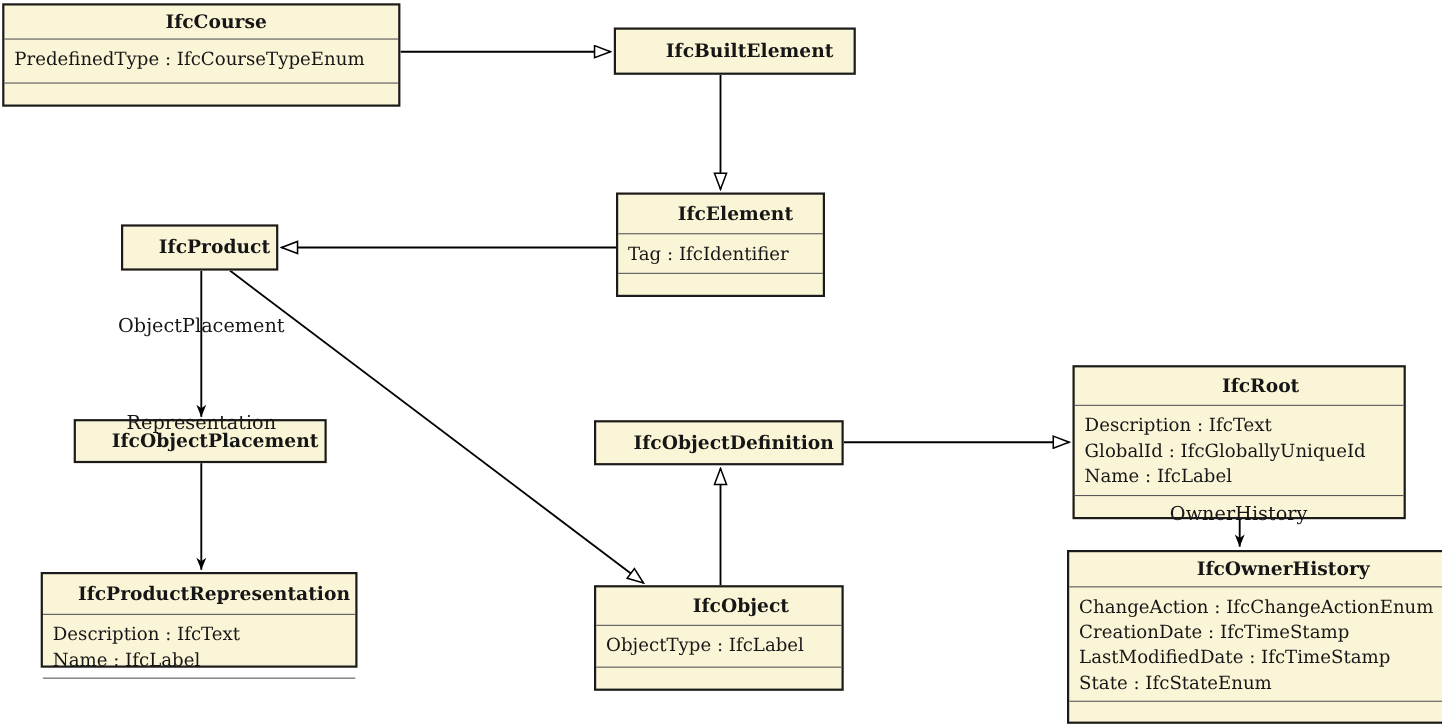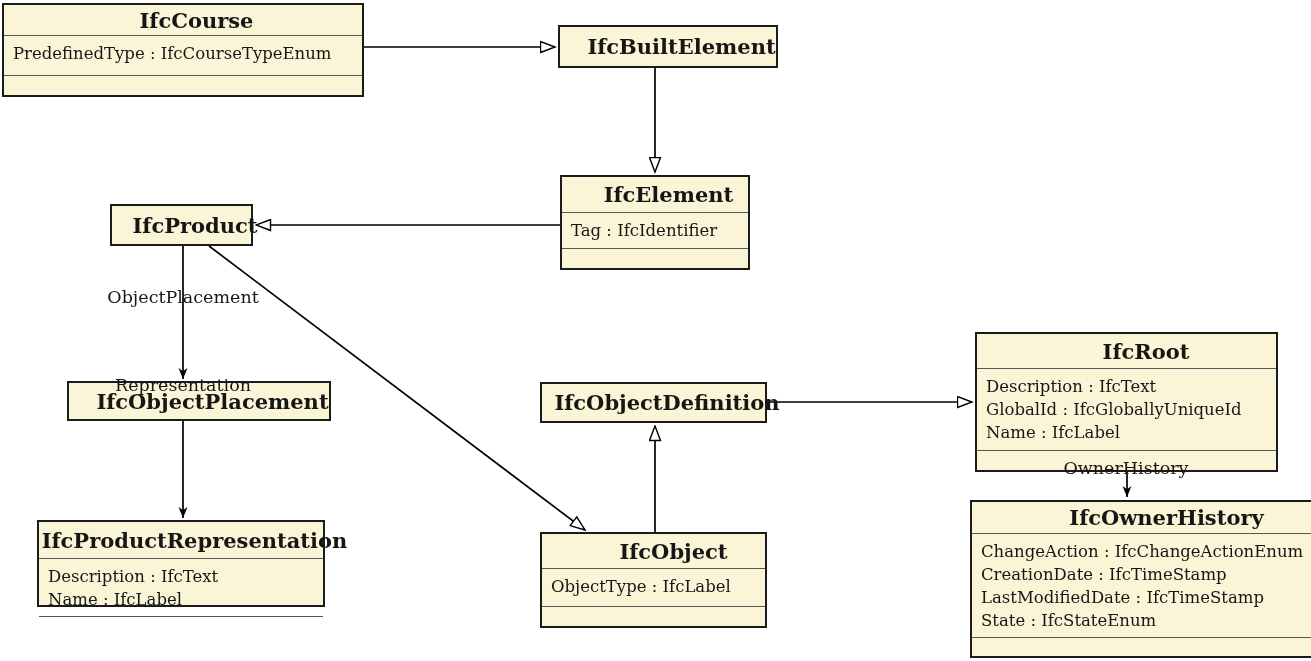--- a/index.html
+++ b/index.html
@@ -16,21 +16,21 @@
     position:absolute;
     box-sizing:border-box;
     background:var(--box-fill,#fbf5d7);
     border:2px solid var(--box-border,#1b1b1b);
     z-index:2;
     display:flex;
     flex-direction:column;
   }
   .uml-title{
     display:flex;align-items:center;justify-content:center;
-    font-weight:bold;font-size:21px;
+    font-weight:bold;font-size:17px;
     padding:0 8px;
     flex:0 0 auto;
     margin-left:27px;
   }
   .uml-attrs{
     border-top:1.5px solid var(--sep-color,#57575a);
     padding:6px 9px 5px 9px;
     font-size:16.5px;line-height:23px;
     flex:1 1 auto;
     text-align:left;
@@ -48,21 +48,21 @@
     z-index:4;
     color:var(--text-color,#161616);
   }
   
   #box-course{left:2px;top:3px;width:362px;height:94px;}
   #box-course .uml-title{height:30px;}
   #box-built-element{left:558px;top:25px;width:220px;height:43px;}
   #box-element{left:560px;top:175px;width:190px;height:95px;}
   #box-element .uml-title{height:35px;}
   #box-product{left:110px;top:204px;width:143px;height:42px;}
-  #box-object-placement{left:67px;top:381px;width:264px;height:40px;}
+  #box-object-placement{left:67px;top:381px;width:230px;height:40px;}
   #box-product-representation{left:37px;top:520px;width:288px;height:87px;}
   #box-product-representation .uml-title{height:36px;}
   #box-object-definition{left:540px;top:382px;width:227px;height:41px;}
   #box-object{left:540px;top:532px;width:227px;height:96px;}
   #box-object .uml-title{height:34px;padding-left:21px;}
   #box-root{left:975px;top:332px;width:303px;height:140px;}
   #box-root .uml-title{height:34px;padding-left:20px;}
   #box-owner-history{left:970px;top:500px;width:366px;height:158px;}
   #box-owner-history .uml-title{height:31px;}
   

